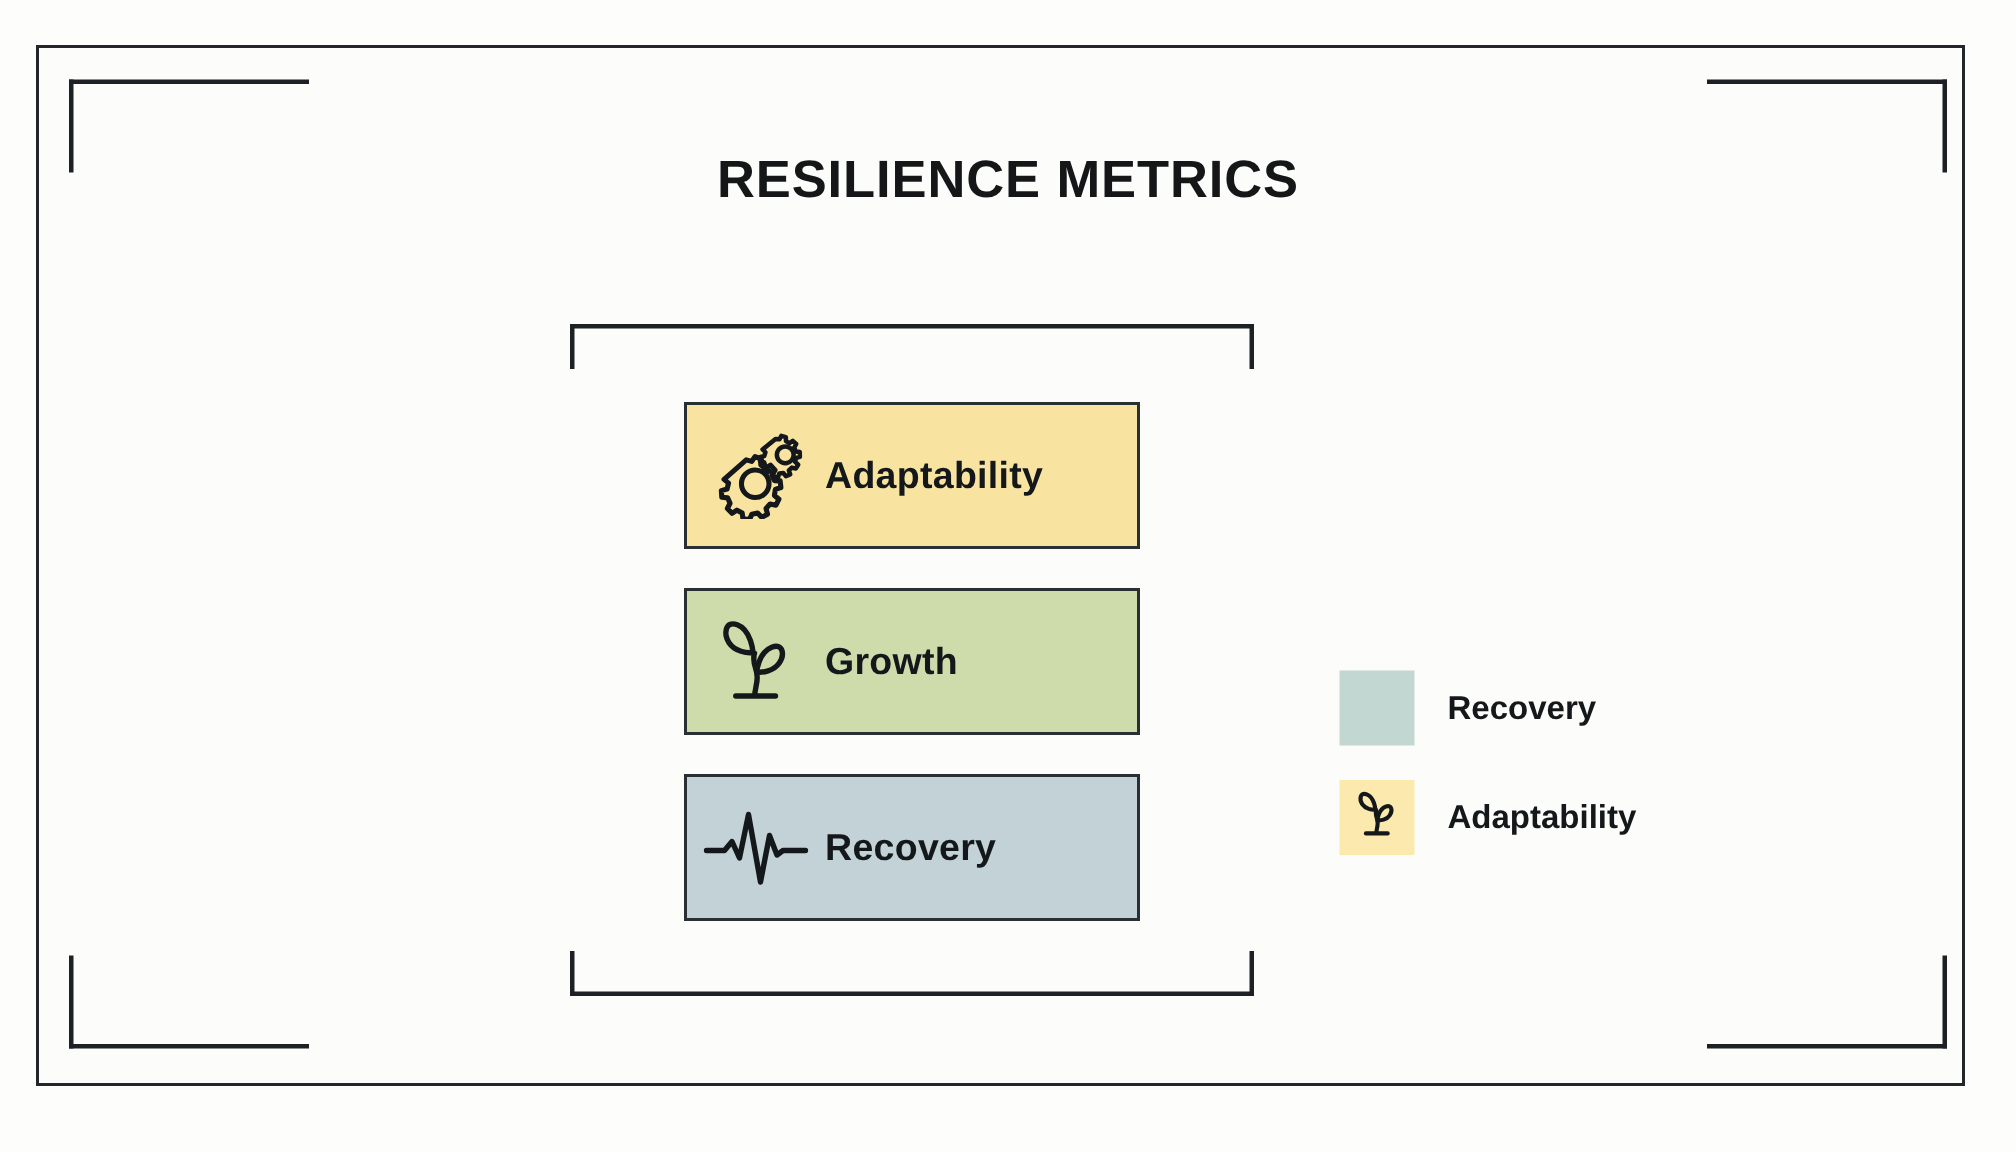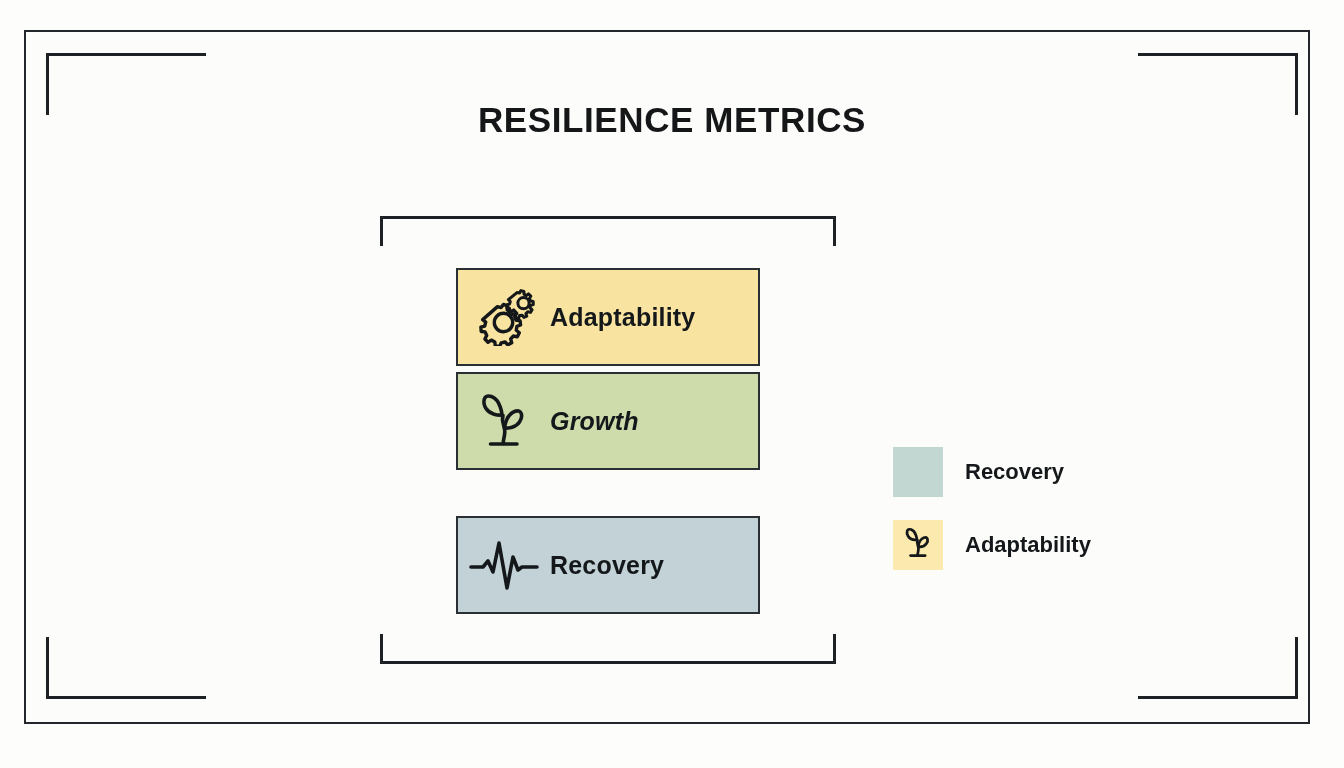--- a/index.html
+++ b/index.html
@@ -87,21 +87,21 @@
     position: absolute;
     left: 456px;
     width: 304px;
     height: 98px;
     border: 2px solid #2a2f33;
     box-sizing: border-box;
     display: flex;
     align-items: center;
   }
   .bar-adaptability { top: 268px; background: #f8e4a0; }
-  .bar-growth       { top: 372px; background: #cedcab; font-style: italic; }
+  .bar-growth       { top: 392px; background: #cedcab; }
   .bar-recovery     { top: 516px; background: #c2d2d7; }
 
   .bar-icon {
     width: 92px;
     height: 98px;
     display: flex;
     align-items: center;
     justify-content: center;
     flex: 0 0 auto;
   }

